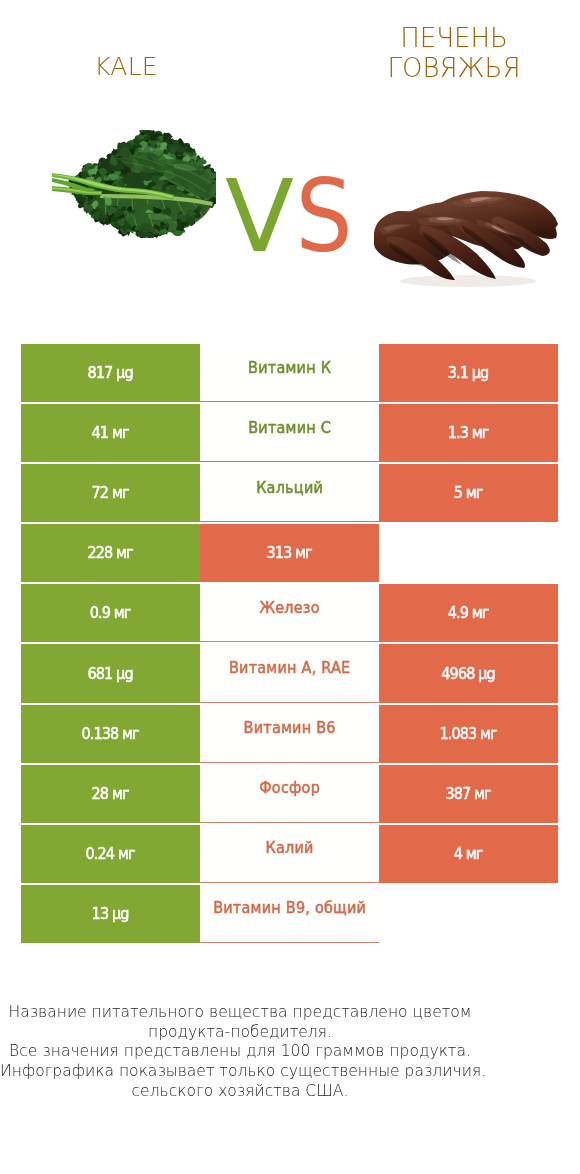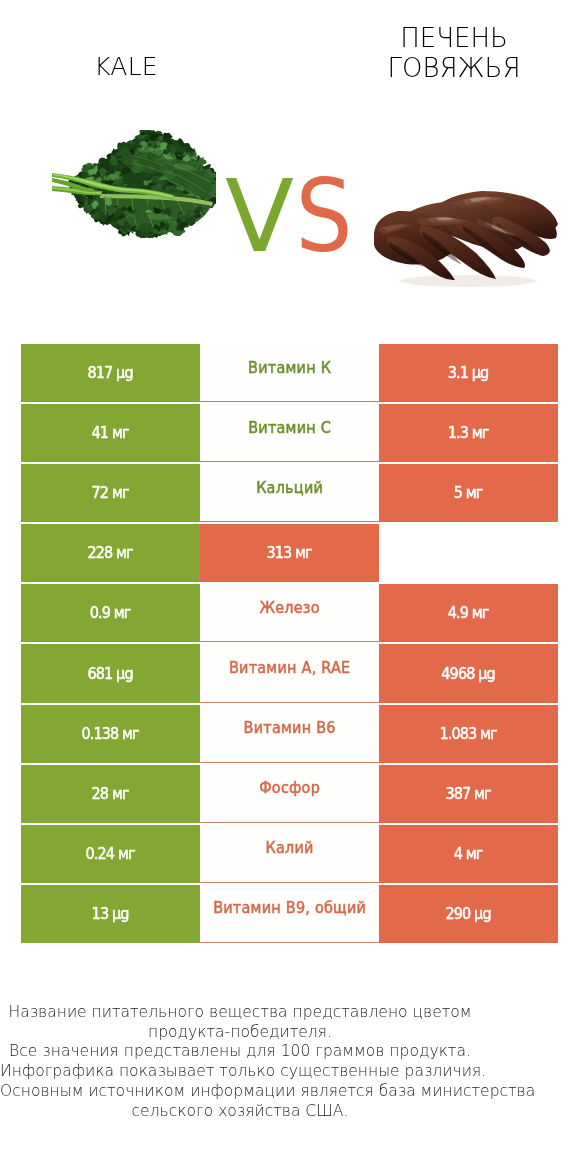--- a/index.html
+++ b/index.html
@@ -3,21 +3,21 @@
 <meta charset="utf-8">
 <title>Kale vs Beef liver</title>
 <style>
   html,body{margin:0;padding:0;background:#ffffff;}
   body{width:580px;height:1174px;position:relative;overflow:hidden;
        font-family:"Liberation Sans",sans-serif;color:#1a1a1a;
        -webkit-font-smoothing:antialiased;}
 
   
   .hero{position:absolute;left:0;top:0;width:580px;height:330px;}
-  .title{position:absolute;text-align:center;color:#000000;
+  .title{position:absolute;text-align:center;color:#a16207;
          font-family:"DejaVu Sans",sans-serif;font-weight:200;}
   .title-left{left:26px;top:54px;width:200px;font-size:25px;line-height:26px;letter-spacing:.2px;}
   .title-right{left:353px;top:23px;width:202px;font-size:26px;line-height:30px;letter-spacing:0;}
 
   .vs{position:absolute;left:0;top:0;width:580px;height:330px;pointer-events:none;}
   .vs-txt{position:absolute;left:225px;top:167px;font-family:"DejaVu Sans",sans-serif;font-size:100px;line-height:100px;font-weight:400;white-space:nowrap;}
   .vs-v{color:#7ba72e;font-stretch:condensed;display:inline-block;transform:scaleX(1.12);transform-origin:left;margin-right:9px;}
   .vs-s{color:#e0694a;font-stretch:condensed;}
 
   .kale{position:absolute;left:52px;top:130px;width:164px;height:108px;}
@@ -225,24 +225,22 @@
     <div class="cell cell-right">387 мг</div>
   </div>
   <div class="row">
     <div class="cell cell-left">0.24 мг</div>
     <div class="cell cell-mid win-orange">Калий</div>
     <div class="cell cell-right">4 мг</div>
   </div>
   <div class="row">
     <div class="cell cell-left">13 µg</div>
     <div class="cell cell-mid win-orange">Витамин B9, общий</div>
-    <div class="cell cell-right">290 µg</div>
   </div>
 </div>
 
 <div class="footer">
   <div>Название питательного вещества представлено цветом</div>
   <div>продукта-победителя.</div>
   <div>Все значения представлены для 100 граммов продукта.</div>
   <div>Инфографика показывает только существенные различия.</div>
-  <div>Основным источником информации является база министерства</div>
   <div>сельского хозяйства США.</div>
 </div>
 
 </body></html>

